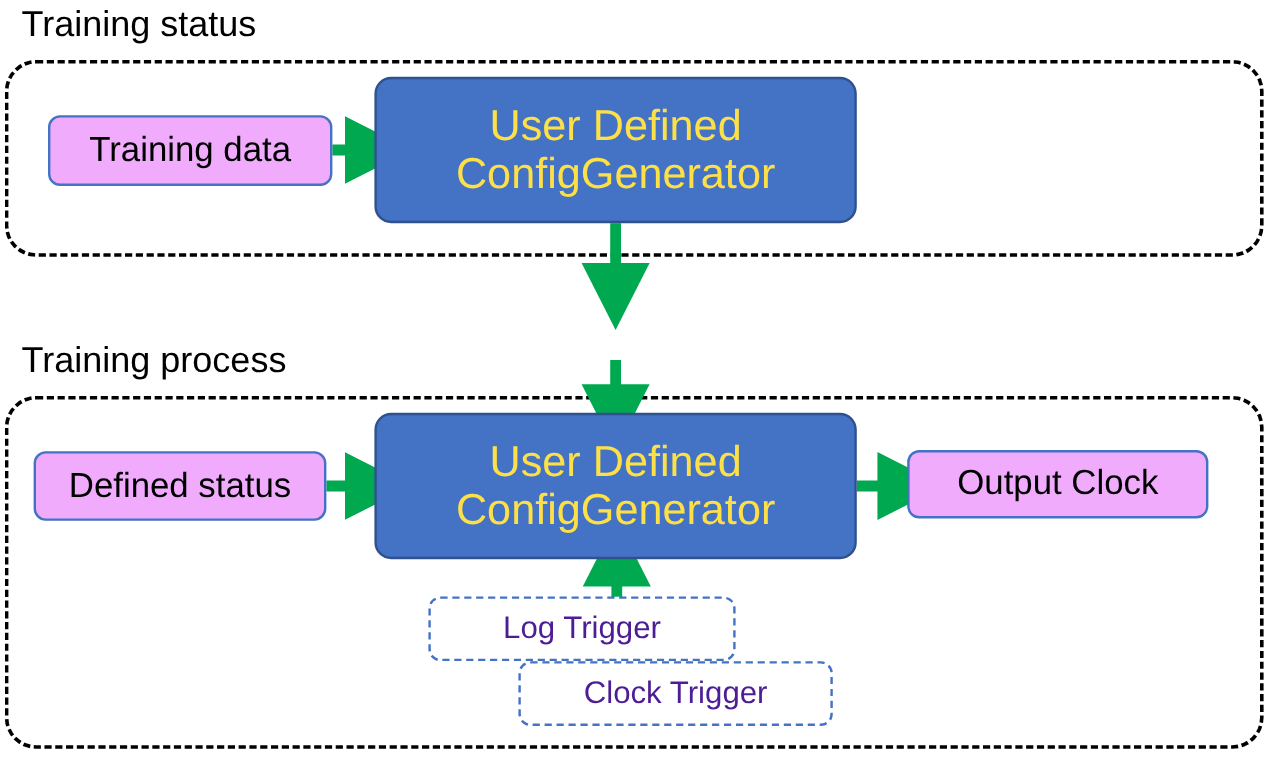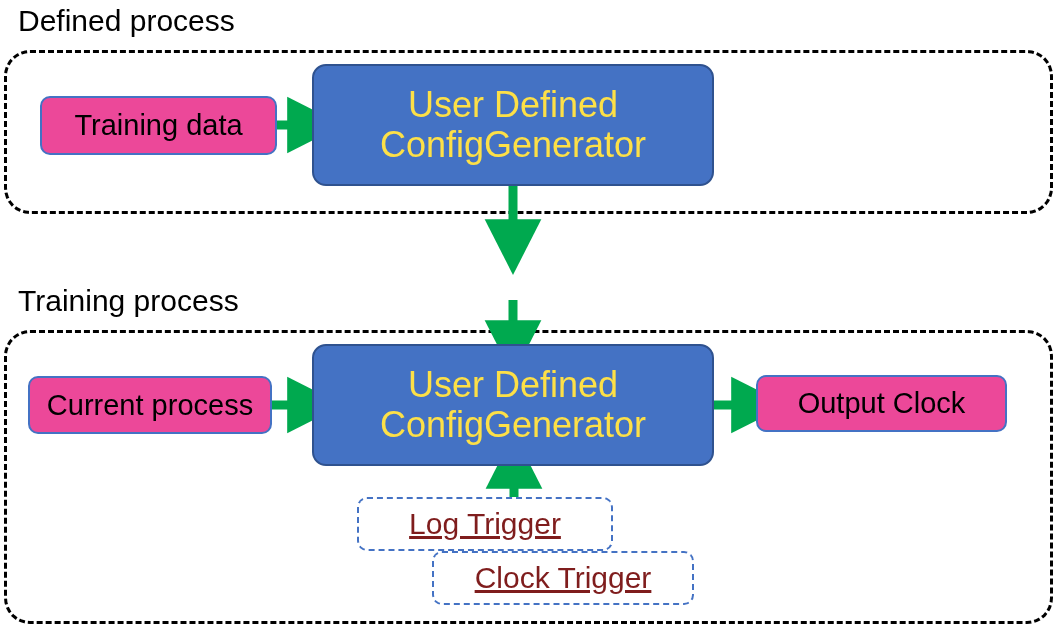--- a/index.html
+++ b/index.html
@@ -30,21 +30,21 @@
     position: absolute;
     box-sizing: border-box;
     display: flex;
     align-items: center;
     justify-content: center;
     text-align: center;
     line-height: 1.12;
   }
   
   .plainbox {
-    background: #ec4899;
+    background: #f0abfc;
     border: 2px solid #4472C4;
     border-radius: 10px;
     color: #000000;
     font-size: 29px;
   }
   
   .bluebox {
     background: #4472C4;
     border: 2px solid #2F528F;
     border-radius: 14px;
@@ -52,23 +52,22 @@
     font-size: 36px;
   }
   .bluebox .twoline {
     display: block;
   }
   
   .triggerbox {
     background: #ffffff;
     border: 2px dashed #4472C4;
     border-radius: 10px;
-    color: #7f1d1d;
-    font-size: 30px;
-    text-decoration: underline;
+    color: #4c1d95;
+    font-size: 26px;
   }
   
   .caption {
     position: absolute;
     color: #000000;
     font-size: 30px;
     white-space: nowrap;
     line-height: 1;
   }
   
@@ -78,21 +77,21 @@
     border: 3px dashed #000000;
     border-radius: 26px;
     background: transparent;
   }
 </style>
 </head>
 <body>
 
 <div id="stage">
 
-  <div class="caption" style="left:18px; top:6px;">Defined process</div>
+  <div class="caption" style="left:18px; top:6px;">Training status</div>
 
   <div class="caption" style="left:18px; top:286px;">Training process</div>
 
   <div class="group" style="left:4px; top:50px; width:1049px; height:164px;"></div>
 
   <div class="group" style="left:4px; top:330px; width:1049px; height:294px;"></div>
 
   <svg class="layer" viewBox="0 0 1057 631">
     <defs>
       <marker id="ah-r" markerWidth="7" markerHeight="7" refX="2.2" refY="3.5" orient="auto" markerUnits="strokeWidth">
@@ -131,21 +130,21 @@
 
   <div class="node bluebox" style="left:312px; top:64px; width:402px; height:122px;">
     <div>
       <span class="twoline">User Defined</span>
       <span class="twoline">ConfigGenerator</span>
     </div>
   </div>
 
 
   <div class="node plainbox" style="left:28px; top:376px; width:244px; height:58px;">
-    <span>Current process</span>
+    <span>Defined status</span>
   </div>
 
   <div class="node bluebox" style="left:312px; top:344px; width:402px; height:122px;">
     <div>
       <span class="twoline">User Defined</span>
       <span class="twoline">ConfigGenerator</span>
     </div>
   </div>
 
   <div class="node plainbox" style="left:756px; top:375px; width:251px; height:57px;">

